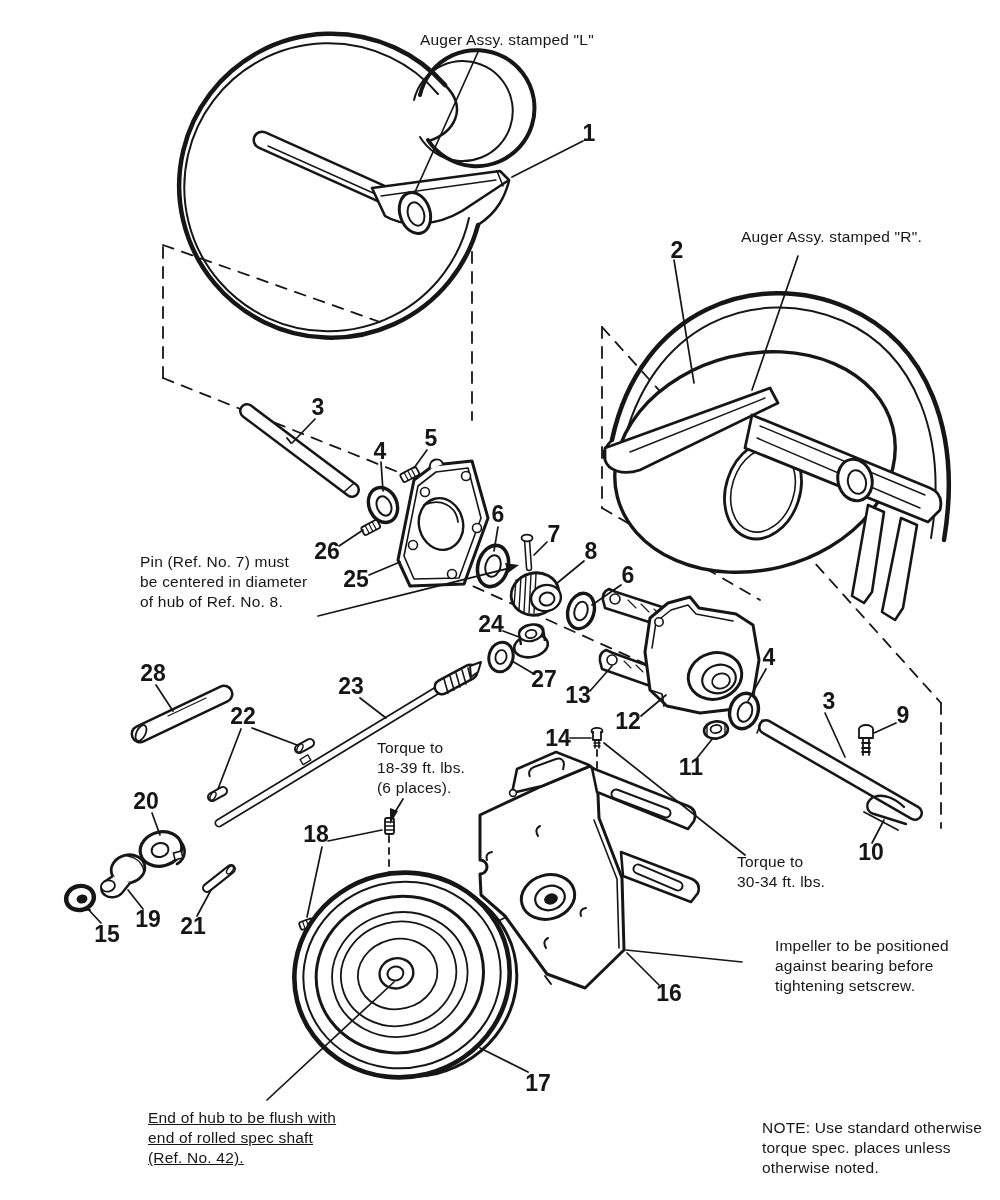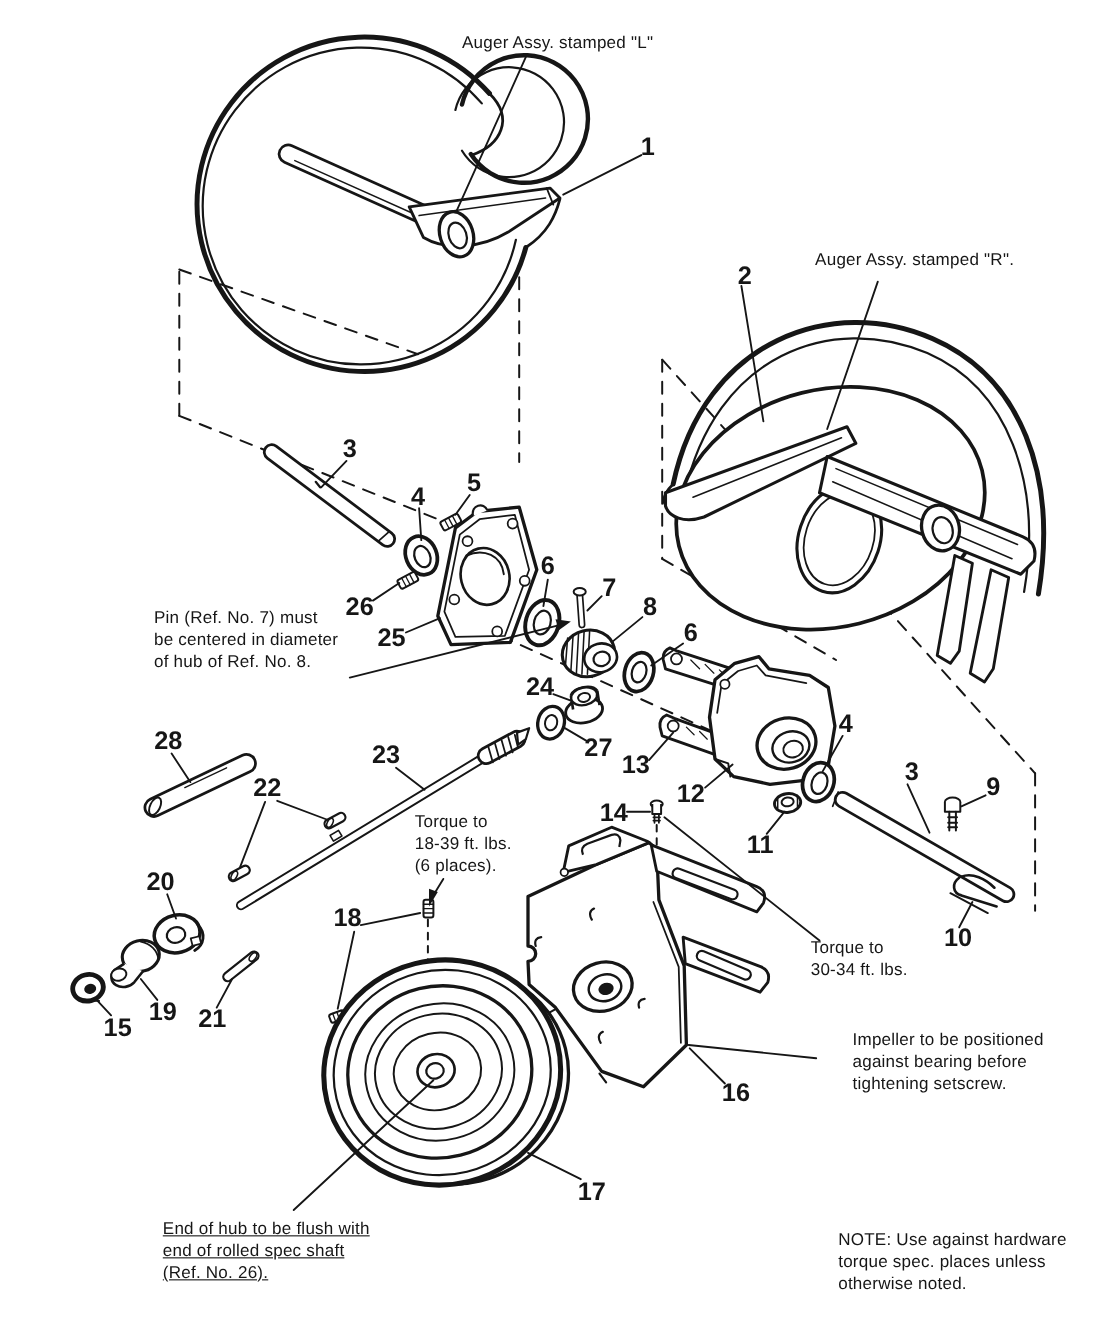--- a/index.html
+++ b/index.html
@@ -429,20 +429,20 @@
     <div>30-34 ft. lbs.</div>
   </div>
   <div class="note" id="note-impeller">
     <div>Impeller to be positioned</div>
     <div>against bearing before</div>
     <div>tightening setscrew.</div>
   </div>
   <div class="note" id="note-hub">
     <div>End of hub to be flush with</div>
     <div>end of rolled spec shaft</div>
-    <div>(Ref. No. 26).</div>
+    <div>(Ref. No. 42).</div>
   </div>
   <div class="note" id="note-general">
-    <div>NOTE: Use against hardware</div>
+    <div>NOTE: Use standard otherwise</div>
     <div>torque spec. places unless</div>
     <div>otherwise noted.</div>
   </div>
 </div>
 
 </body></html>

